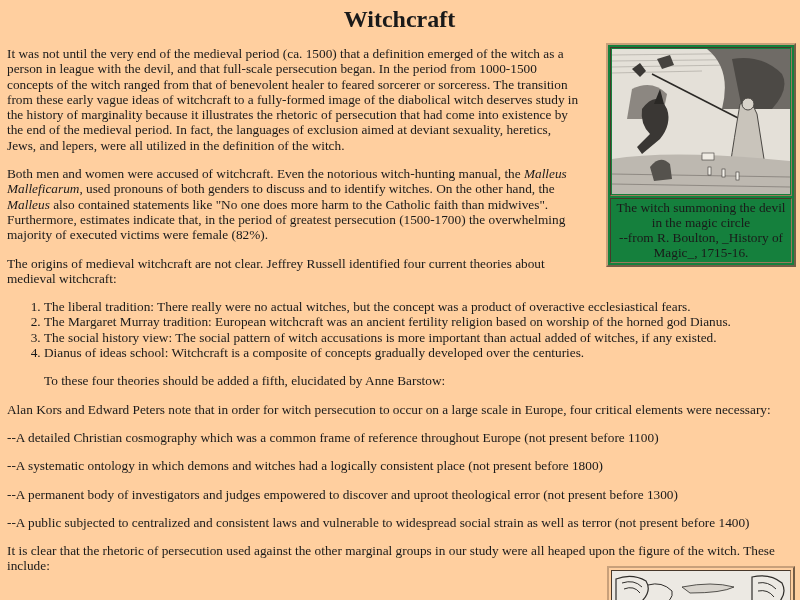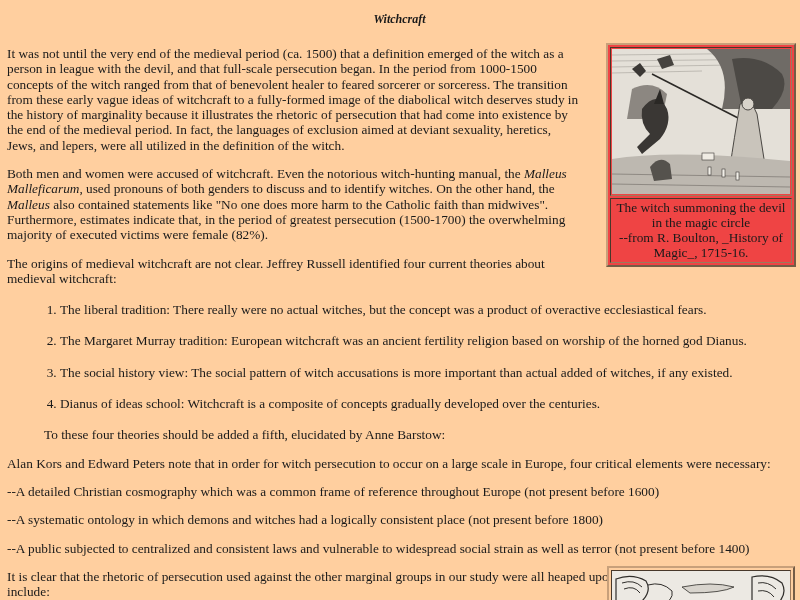--- a/index.html
+++ b/index.html
@@ -15,34 +15,33 @@
       font-size: 13.3px;
       line-height: 15.3px;
       color: #1a1a1a;
     }
     .page {
       padding: 6px 8px 0 7px;
       position: relative;
     }
     h1 {
       text-align: center;
-      font-size: 12px;
+      font-size: 24px;
       font-weight: bold;
       margin: 2px 0 16px 0;
       line-height: 22px;
-      font-style: italic;
     }
     p { margin: 0 0 13px 0; }
     .fig-table {
       float: right;
       margin: -3px -4px 6px 24px;
       border: 2px outset #c8a07a;
       border-collapse: separate;
       border-spacing: 2px;
-      background: #ef4444;
+      background: #15803d;
     }
     .fig-table td {
       border: 1px inset #9c7a5c;
       padding: 1px;
       text-align: center;
       vertical-align: top;
     }
     .fig-img {
       width: 178px;
       height: 145px;
@@ -67,21 +66,21 @@
       border: 1px inset #9c7a5c;
       width: 178px;
       height: 40px;
       background: #ebe8e2;
       overflow: hidden;
     }
     ol {
       margin: 0 0 13px 0;
       padding-left: 37px;
     }
-    ol li { margin: 16px; }
+    ol li { margin: 0; }
     .indent-note {
       margin: 11px 0 13px 37px;
     }
     .crit { margin: 0 0 13px 0; }
     em { font-style: italic; }
   </style>
 </head>
 <body>
 
 <div class="page">
@@ -155,22 +154,23 @@
     <li>The liberal tradition: There really were no actual witches, but the concept was a product of overactive ecclesiastical fears.</li>
     <li>The Margaret Murray tradition: European witchcraft was an ancient fertility religion based on worship of the horned god Dianus.</li>
     <li>The social history view: The social pattern of witch accusations is more important than actual added of witches, if any existed.</li>
     <li>Dianus of ideas school: Witchcraft is a composite of concepts gradually developed over the centuries.</li>
   </ol>
 
   <p class="indent-note">To these four theories should be added a fifth, elucidated by Anne Barstow:</p>
 
 
   <p>Alan Kors and Edward Peters note that in order for witch persecution to occur on a large scale in Europe, four critical elements were necessary:</p>
-  <p class="crit">--A detailed Christian cosmography which was a common frame of reference throughout Europe (not present before 1600)</p>
+  <p class="crit">--A detailed Christian cosmography which was a common frame of reference throughout Europe (not present before 1100)</p>
   <p class="crit">--A systematic ontology in which demons and witches had a logically consistent place (not present before 1800)</p>
+  <p class="crit">--A permanent body of investigators and judges empowered to discover and uproot theological error (not present before 1300)</p>
   <p class="crit">--A public subjected to centralized and consistent laws and vulnerable to widespread social strain as well as terror (not present before 1400)</p>
 
   <p>It is clear that the rhetoric of persecution used against the other marginal groups in our study were all heaped upon the figure of the witch. These include:</p>
 
   <div class="fig2">
     <div class="fig2-inner" title="woodcut-illustration">
       <svg width="178" height="40" viewBox="0 0 178 40">
         <rect width="178" height="40" fill="#ece9e3"></rect>
         <path d="M4 8 Q20 2 34 10 Q40 20 30 30 L4 34 Z" fill="none" stroke="#2f2d2a" stroke-width="1.2"></path>
         <path d="M10 12 Q22 8 30 16" fill="none" stroke="#2f2d2a"></path>

